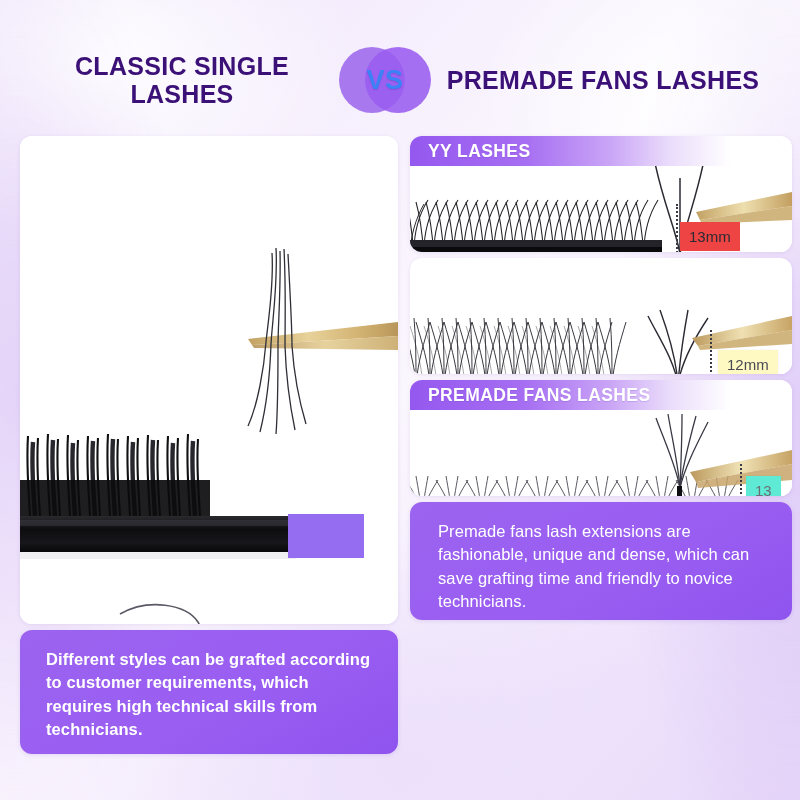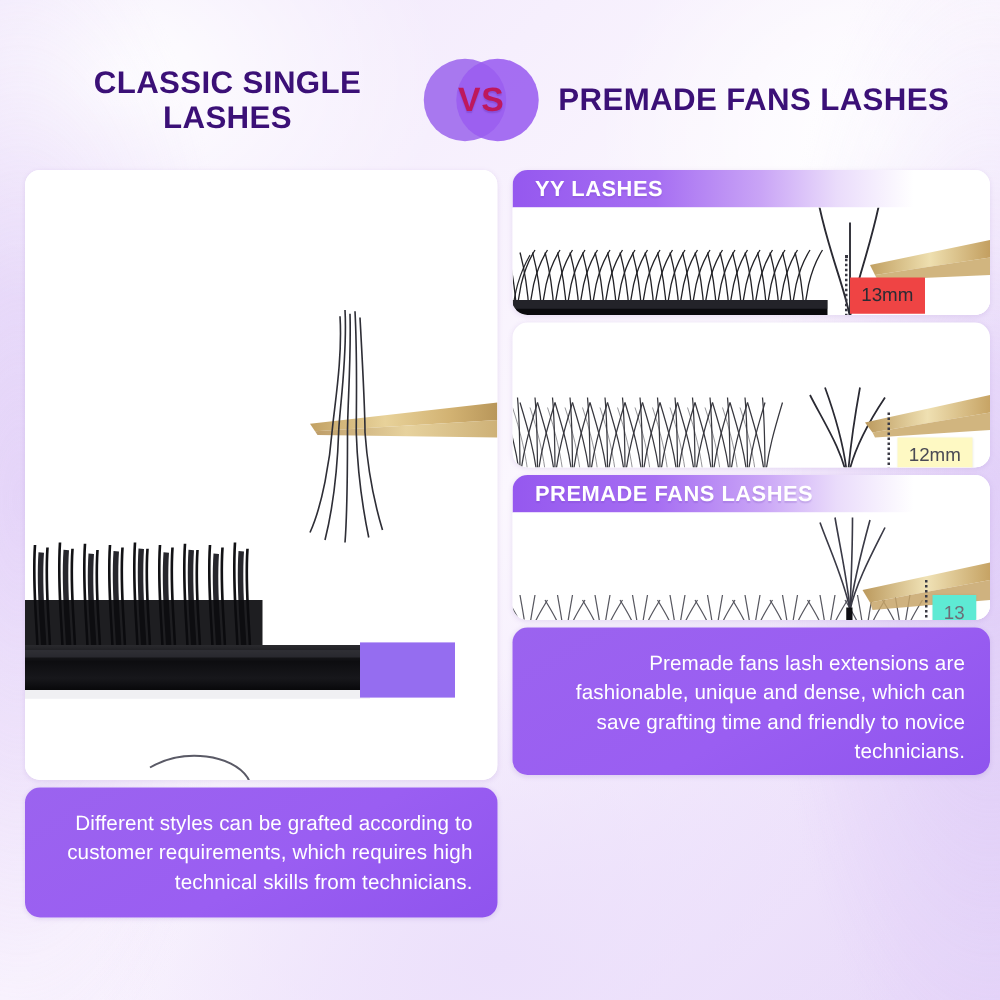--- a/index.html
+++ b/index.html
@@ -24,36 +24,36 @@
   .header{ position:absolute; left:0; top:30px; width:800px; height:100px;
     display:flex; align-items:center; justify-content:center; gap:0; }
   .htitle{ width:310px; text-align:center; color:#3B1077;
     font-size:25px; font-weight:bold; line-height:1.14; letter-spacing:.3px; }
   .htitle.right{ width:340px; }
   .vs-badge{ position:relative; width:96px; height:78px; flex:0 0 96px;
     display:flex; align-items:center; justify-content:center; }
   .vs-c{ position:absolute; top:6px; width:66px; height:66px; border-radius:50%; }
   .vs-c.a{ left:2px;  background:#a878ef; }
   .vs-c.b{ right:2px; background:#9a5cf0; opacity:.88; }
-  .vs-text{ position:relative; z-index:3; color:#be185d; font-size:27px; font-weight:bold;
+  .vs-text{ position:relative; z-index:3; color:#3b82f6; font-size:27px; font-weight:bold;
     letter-spacing:.5px; text-shadow:0 1px 1px rgba(80,30,150,.25); }
 
   
   .stage{ position:absolute; left:0; top:136px; width:800px; height:612px; display:flex; }
   .col-left{ width:378px; margin-left:20px; }
   .col-right{ width:382px; margin-left:12px; }
   .card{ background:#fff; border-radius:12px; overflow:hidden; position:relative;
     box-shadow:0 1px 4px rgba(120,80,180,.13); }
 
   .left-card{ height:488px; }
   .caption{ margin-top:6px; background:linear-gradient(150deg,#9b63ef 0%, #9a5ef2 55%, #8f54ee 100%);
     border-radius:12px; color:#fff; padding:18px 20px 16px 26px;
     font-size:16.5px; line-height:1.42; letter-spacing:.1px;
-    box-shadow:0 1px 4px rgba(120,80,180,.16);text-align:right; }
-  .left-caption{ height:104px; }
+    box-shadow:0 1px 4px rgba(120,80,180,.16); }
+  .left-caption{ height:124px;font-weight:bold; }
   .right-caption{ height:118px; padding-left:28px; }
 
   
   .sub{ height:116px; margin-bottom:6px; }
   .sub:last-of-type{ margin-bottom:6px; }
   .sub-label{ position:absolute; left:0; top:0; width:100%; height:30px;
     background:linear-gradient(90deg,#9558ef 0%, #a66ef2 30%, #c9a4f6 52%, #eadcfb 68%, #ffffff 84%);
     display:flex; align-items:center; }
   .sub-label span{ color:#fff; font-size:17.5px; font-weight:bold; padding-left:18px;
     letter-spacing:.4px; text-shadow:0 1px 1px rgba(110,60,180,.22); }

